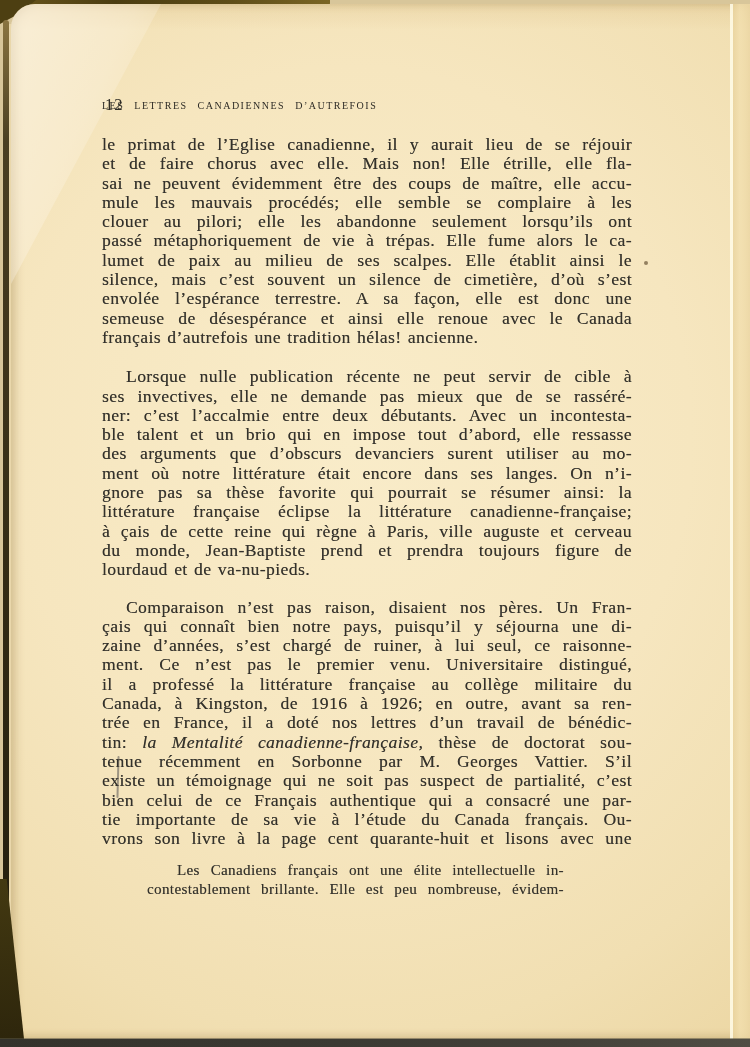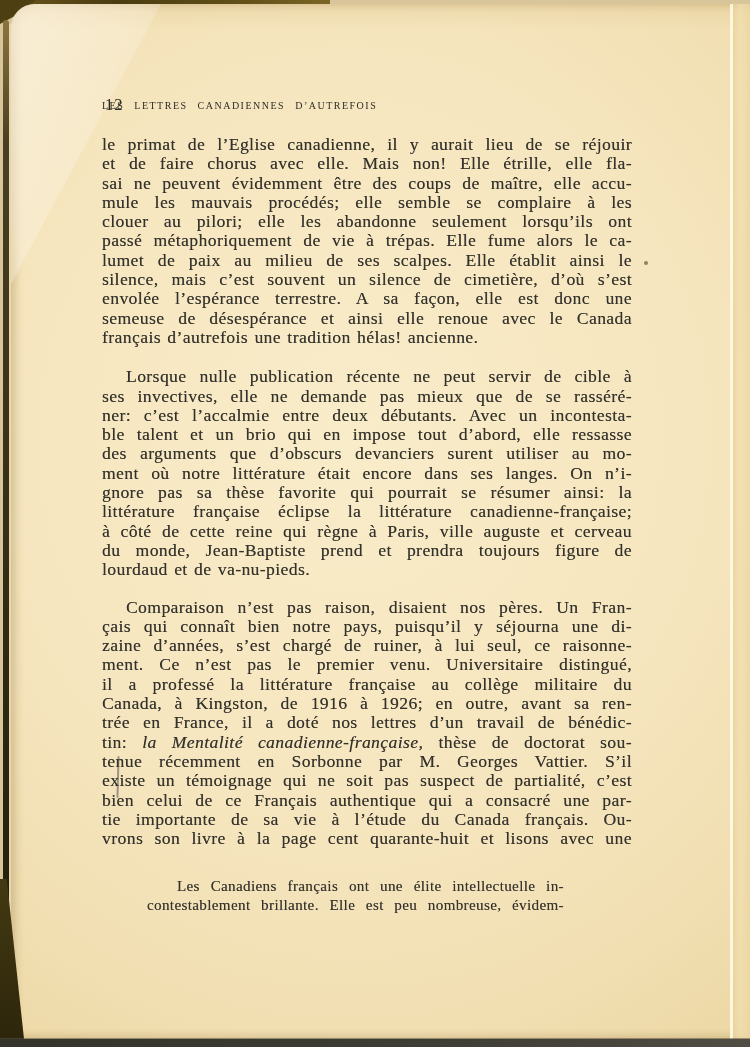--- a/index.html
+++ b/index.html
@@ -96,21 +96,21 @@
     letter-spacing: 0.45px; word-spacing: 1.5px;
     text-shadow: 0.25px 0 0 rgba(51,49,43,0.55);
   }
   .para-1 { margin-top: 20px; }
   .para-2 { margin-top: 20px; }
   .para-3 { margin-top: 18px; }
   .line { text-align: justify; text-align-last: justify; }
   .line.last { text-align-last: left; }
   .para.indent .line.first { text-indent: 24px; }
   .quote {
-    margin: 29px 68px 0 45px;
+    margin: 13px 68px 0 45px;
     font-size: 15px; line-height: 19px;
     letter-spacing: 0.4px; word-spacing: 1.5px;
     text-shadow: 0.2px 0 0 rgba(51,49,43,0.5);
   }
   .quote .line.first { text-indent: 30px; }
   .quote .line.last { text-align-last: justify; }
   .line i { font-style: italic; }
 </style>
 </head>
 <body>
@@ -150,21 +150,21 @@
       </div>
     <div class="para para-2 indent">
         <div class="line first">Lorsque nulle publication récente ne peut servir de cible à</div>
         <div class="line">ses invectives, elle ne demande pas mieux que de se rasséré-</div>
         <div class="line">ner: c’est l’accalmie entre deux débutants. Avec un incontesta-</div>
         <div class="line">ble talent et un brio qui en impose tout d’abord, elle ressasse</div>
         <div class="line">des arguments que d’obscurs devanciers surent utiliser au mo-</div>
         <div class="line">ment où notre littérature était encore dans ses langes. On n’i-</div>
         <div class="line">gnore pas sa thèse favorite qui pourrait se résumer ainsi: la</div>
         <div class="line">littérature française éclipse la littérature canadienne-française;</div>
-        <div class="line">à côté de cette reine qui règne à Paris, ville auguste et cerveau</div>
+        <div class="line">à çais de cette reine qui règne à Paris, ville auguste et cerveau</div>
         <div class="line">du monde, Jean-Baptiste prend et prendra toujours figure de</div>
         <div class="line last">lourdaud et de va-nu-pieds.</div>
       </div>
     <div class="para para-3 indent">
         <div class="line first">Comparaison n’est pas raison, disaient nos pères. Un Fran-</div>
         <div class="line">çais qui connaît bien notre pays, puisqu’il y séjourna une di-</div>
         <div class="line">zaine d’années, s’est chargé de ruiner, à lui seul, ce raisonne-</div>
         <div class="line">ment. Ce n’est pas le premier venu. Universitaire distingué,</div>
         <div class="line">il a professé la littérature française au collège militaire du</div>
         <div class="line">Canada, à Kingston, de 1916 à 1926; en outre, avant sa ren-</div>

